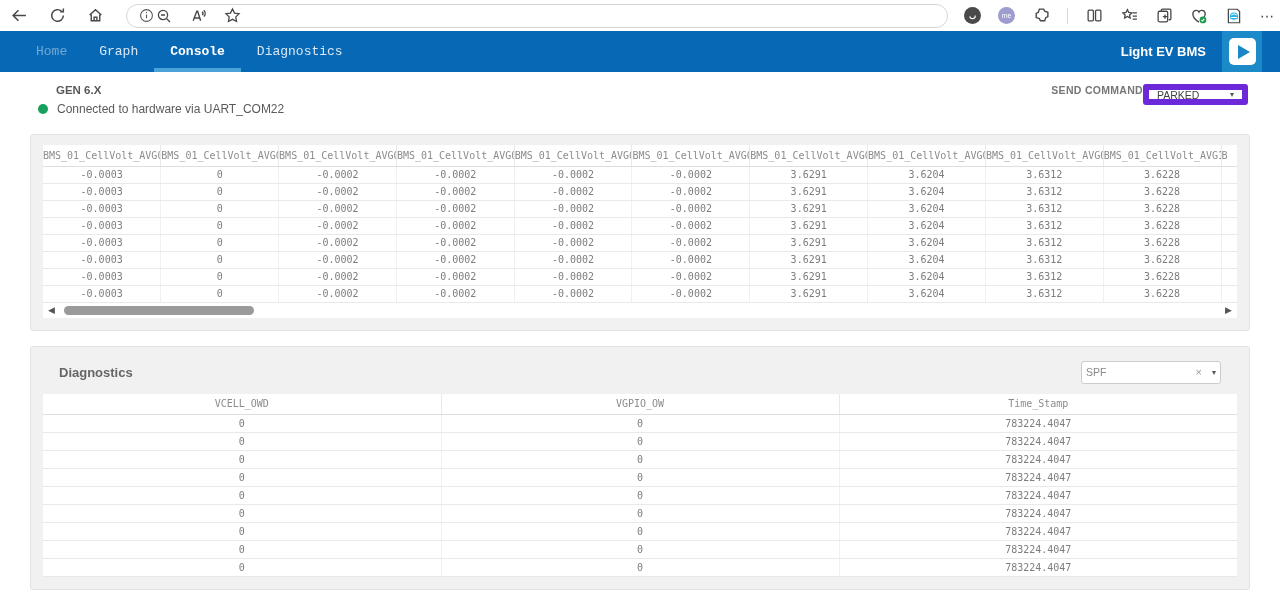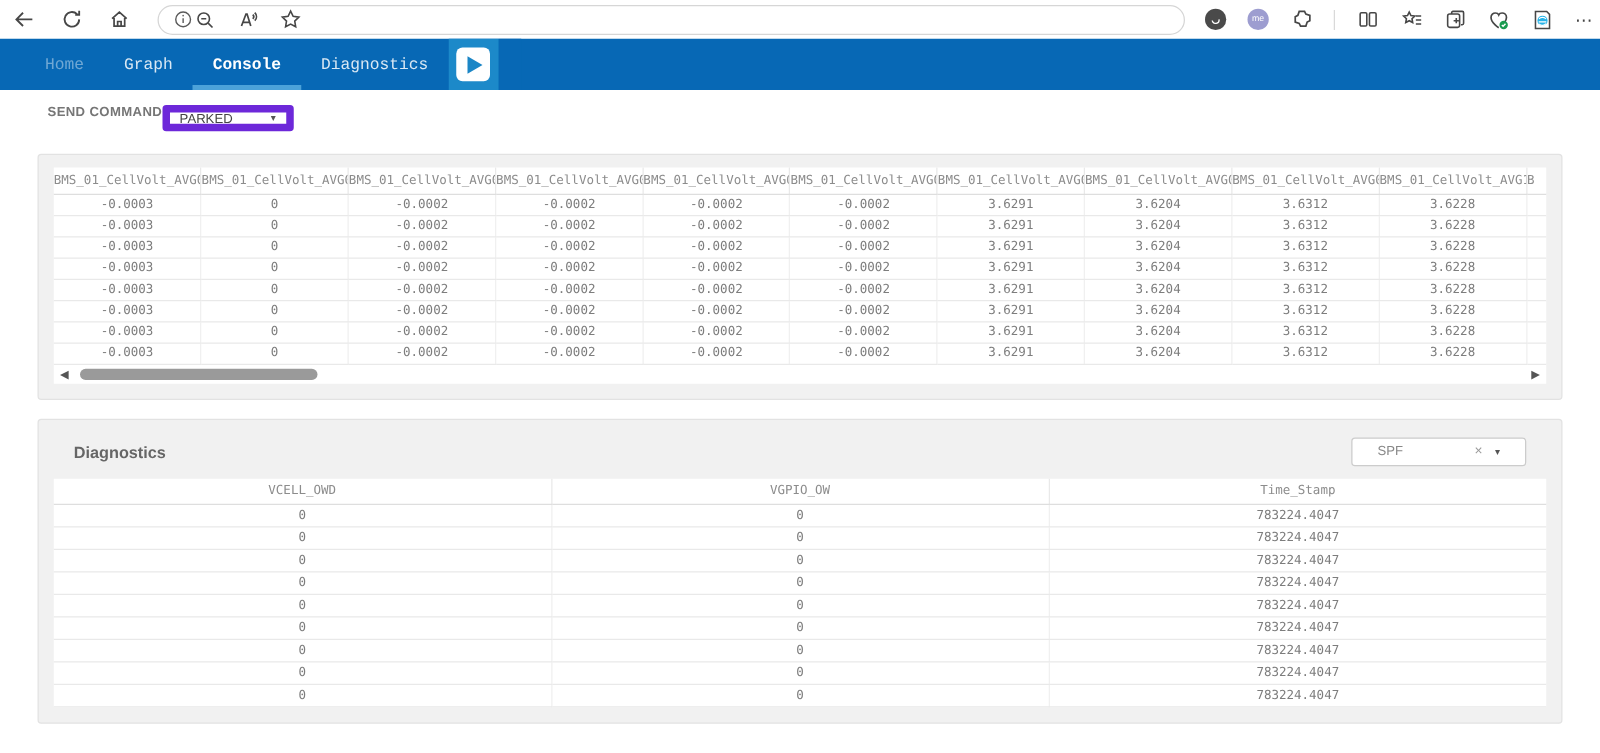--- a/index.html
+++ b/index.html
@@ -40,21 +40,21 @@
   .dot { width:10px; height:10px; border-radius:50%; background:#18a05f; flex:none; }
   .send-cmd { display:flex; }
   .send-label { font-size:10.5px; font-weight:700; color:#767676; letter-spacing:.3px; margin-bottom:7px; }
   .select-box { width:105px; height:21px; background:#fff; border:6px solid #6d28d9; border-radius:3px; display:flex; align-items:center; justify-content:space-between; padding:0 8px; font-size:10.5px; color:#444; cursor:pointer; }
   .caret { font-size:8px; color:#555; }
 
   
   .panel { margin:18px 30px 0; background:#f1f1f1; border:1px solid #e2e2e2; border-radius:3px; padding:10px 12px 12px; }
   .panel-title-row { display:flex; justify-content:space-between; align-items:center; margin:4px 16px 10px; }
   .panel-title { font-size:13px; font-weight:700; color:#666; }
-  .filter-box { width:140px; height:23px; background:#fff; border:1px solid #ccc; border-radius:3px; display:flex; align-items:center; padding:0 20px; font-size:10.5px; color:#888; cursor:pointer; }
+  .filter-box { width:140px; height:23px; background:#fff; border:1px solid #ccc; border-radius:3px; display:flex; align-items:center; padding:0 4px; font-size:10.5px; color:#888; cursor:pointer; }
   .filter-box .fval { flex:1; }
   .filter-x { color:#999; font-size:11px; margin-right:10px; cursor:pointer; }
 
   table { border-collapse:collapse; width:100%; background:#fff; table-layout:fixed; font-family:"DejaVu Sans Mono","Liberation Mono",monospace; }
   th { height:21px; font-size:10px; font-weight:400; color:#8c8c8c; background:#fff; border-right:1px solid #e9e9e9; border-bottom:1px solid #dedede; overflow:hidden; white-space:nowrap; }
   td { height:17px; font-size:10px; color:#7d7d7d; text-align:center; border-right:1px solid #f0f0f0; border-bottom:1px solid #e9e9e9; overflow:hidden; white-space:nowrap; }
   th:last-child, td:last-child { border-right:none; }
   #voltages-table th:last-child, #voltages-table td:last-child { width:16px; text-align:left; }
   #diag-table td { height:18px; }
 
@@ -164,29 +164,37 @@
   </div>
 </div>
 
 <div class="navbar">
   <div class="nav-tabs">
       <div class="nav-tab dimmed">Home</div>
       <div class="nav-tab">Graph</div>
       <div class="nav-tab active">Console</div>
       <div class="nav-tab">Diagnostics</div>
     </div>
+  <div class="brand">Light EV BMS</div>
   <div class="logo-sq">
     <div class="logo-inner">
       <div class="logo-tri"></div>
     </div>
   </div>
   <div class="nav-endpad"></div>
 </div>
 
 <div class="status-row">
+  <div>
+    <div class="gen-label">GEN 6.X</div>
+    <div class="conn">
+      <span class="dot"></span>
+      <span>Connected to hardware via UART_COM22</span>
+    </div>
+  </div>
   <div class="send-cmd">
     <div class="send-label">SEND COMMAND</div>
     <div class="select-box">
       <span>PARKED</span>
       <span class="caret">▾</span>
     </div>
   </div>
 </div>
 
 <div class="panel">

